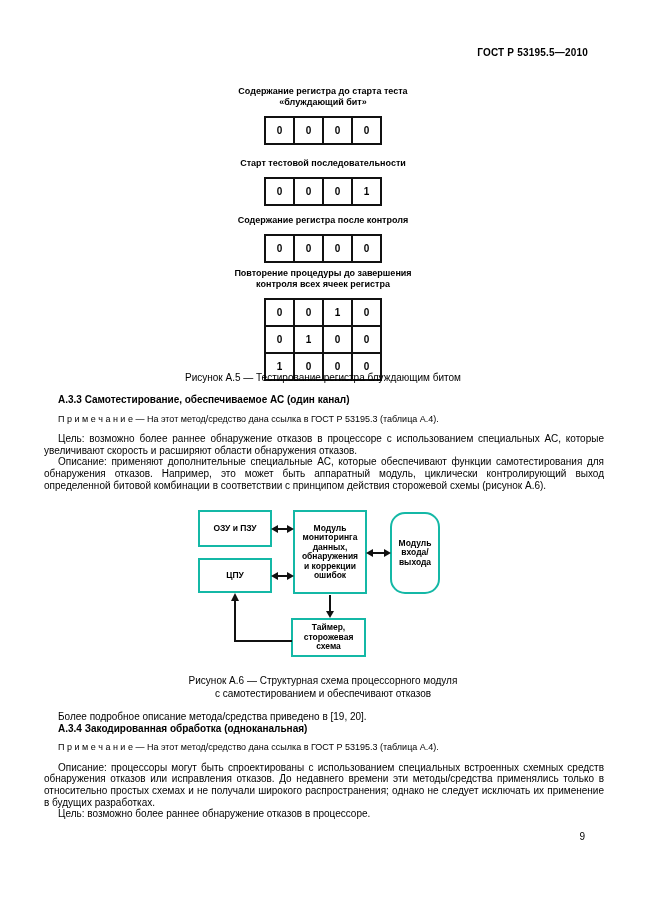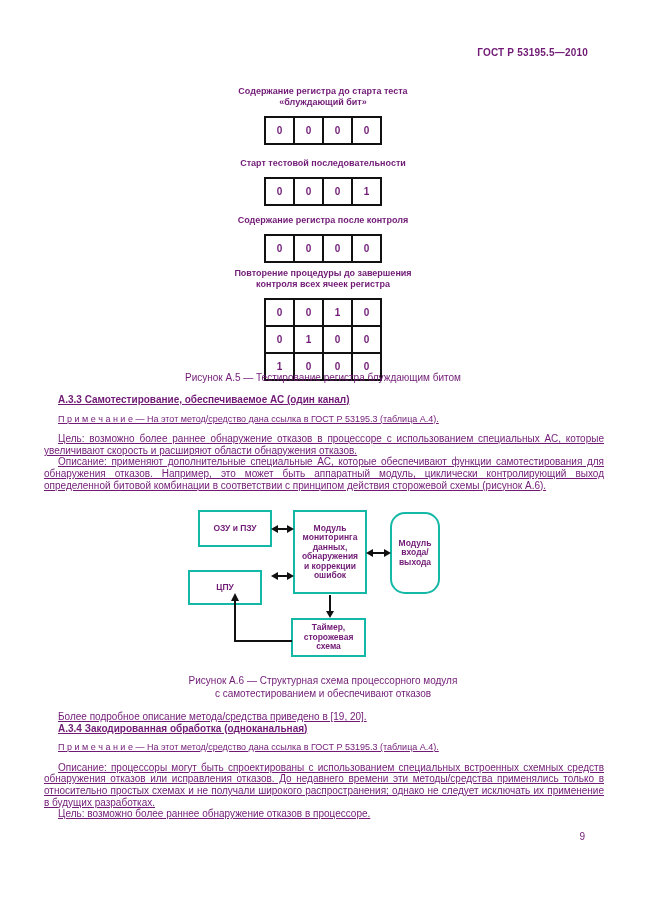--- a/index.html
+++ b/index.html
@@ -1,21 +1,21 @@
 <!DOCTYPE html>
 <html><head>
 <meta charset="utf-8">
 <style>
   html,body{margin:0;padding:0;background:#e8e8e8;}
   .page{
     position:relative;
     width:646px;height:913px;
     background:#ffffff;
     font-family:"Liberation Sans","DejaVu Sans",sans-serif;
-    color:#701a75;
+    color:#000000;
     overflow:hidden;
     margin:0 auto;
   }
   
   .doc-header{position:absolute;top:47px;right:58px;font-size:10px;font-weight:bold;letter-spacing:.2px;}
   
   .fig-a5{position:absolute;top:78px;left:183px;width:280px;}
   .reg-label{font-weight:bold;font-size:9px;line-height:11px;text-align:center;width:200px;margin:8px auto;}
   .reg-label.m1{margin-top:13px;}
   .reg-label.m2{margin-top:9px;}
@@ -26,36 +26,36 @@
     text-align:center;vertical-align:middle;
     font-weight:bold;font-size:10px;padding:0;
   }
   table.reg.mt3{margin-top:3px;}
   table.reg.mt2{margin-top:2px;}
   
   .caption{position:absolute;left:0;width:646px;text-align:center;font-size:10px;line-height:13px;}
   .caption-a5{top:371px;}
   .caption-a6{top:674px;}
   
-  .textblock{position:absolute;left:44px;width:560px;font-size:10px;line-height:11.6px;text-align:justify;text-decoration:underline;}
+  .textblock{position:absolute;left:44px;width:560px;font-size:10px;line-height:11.6px;text-align:justify;}
   .sec-a33{top:394px;}
   .sec-a34{top:711px;}
   .textblock p{margin:0;text-indent:14px;}
   p.heading{font-weight:bold;text-align:left;}
   p.note{font-size:9px;margin:8px 0;text-align:left;}
   
   .diagram{position:absolute;top:505px;left:0;width:646px;height:165px;}
   .dbox{
     position:absolute;box-sizing:border-box;border:2px solid #14b8a6;
     display:flex;align-items:center;justify-content:center;
     text-align:center;font-weight:bold;font-size:8.5px;line-height:9.5px;
     padding:2px 6px;background:#fff;
   }
   .b-ram{left:198px;top:5px;width:74px;height:37px;}
-  .b-cpu{left:188px;top:53px;width:74px;height:35px;margin-top:12px;}
+  .b-cpu{left:198px;top:53px;width:74px;height:35px;}
   .b-mon{left:293px;top:5px;width:74px;height:84px;}
   .b-io{left:390px;top:7px;width:50px;height:82px;padding:2px 3px;border-radius:15px;}
   .b-tim{left:291px;top:113px;width:75px;height:39px;}
   .da{position:absolute;display:flex;align-items:center;height:9px;}
   .da .shaft{flex:1;height:2px;background:#111;}
   .da .t-l{width:0;height:0;border-top:4px solid transparent;border-bottom:4px solid transparent;border-right:7px solid #111;}
   .da .t-r{width:0;height:0;border-top:4px solid transparent;border-bottom:4px solid transparent;border-left:7px solid #111;}
   .da-a{left:271px;top:19px;width:23px;}
   .da-b{left:271px;top:66px;width:23px;}
   .da-c{left:366px;top:43px;width:25px;}

